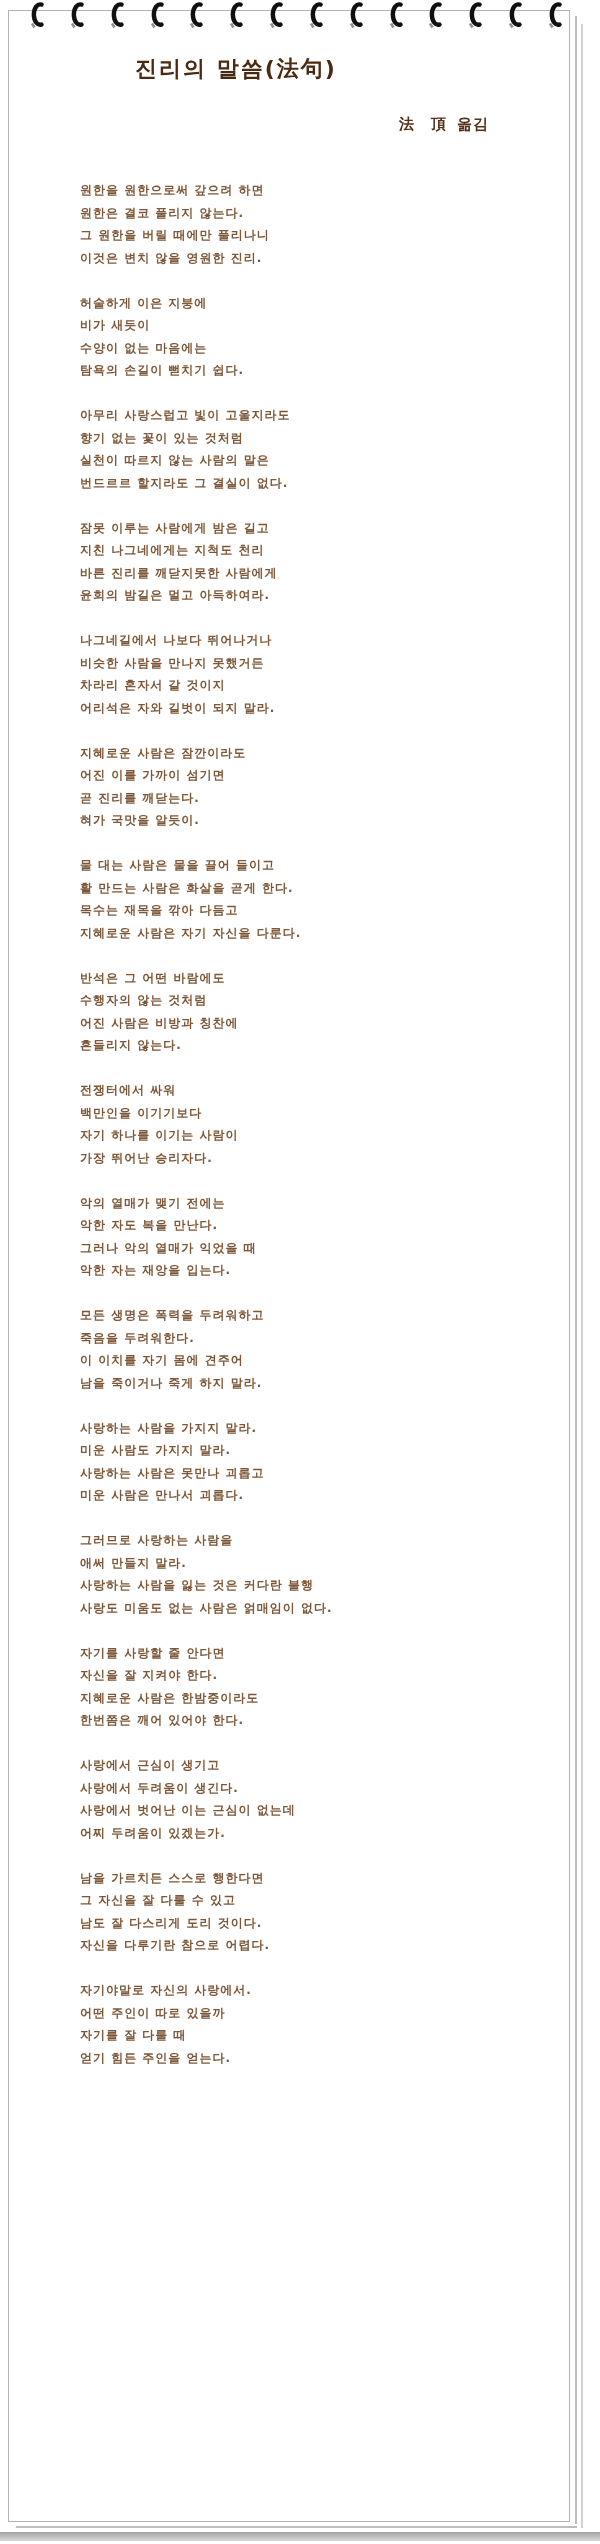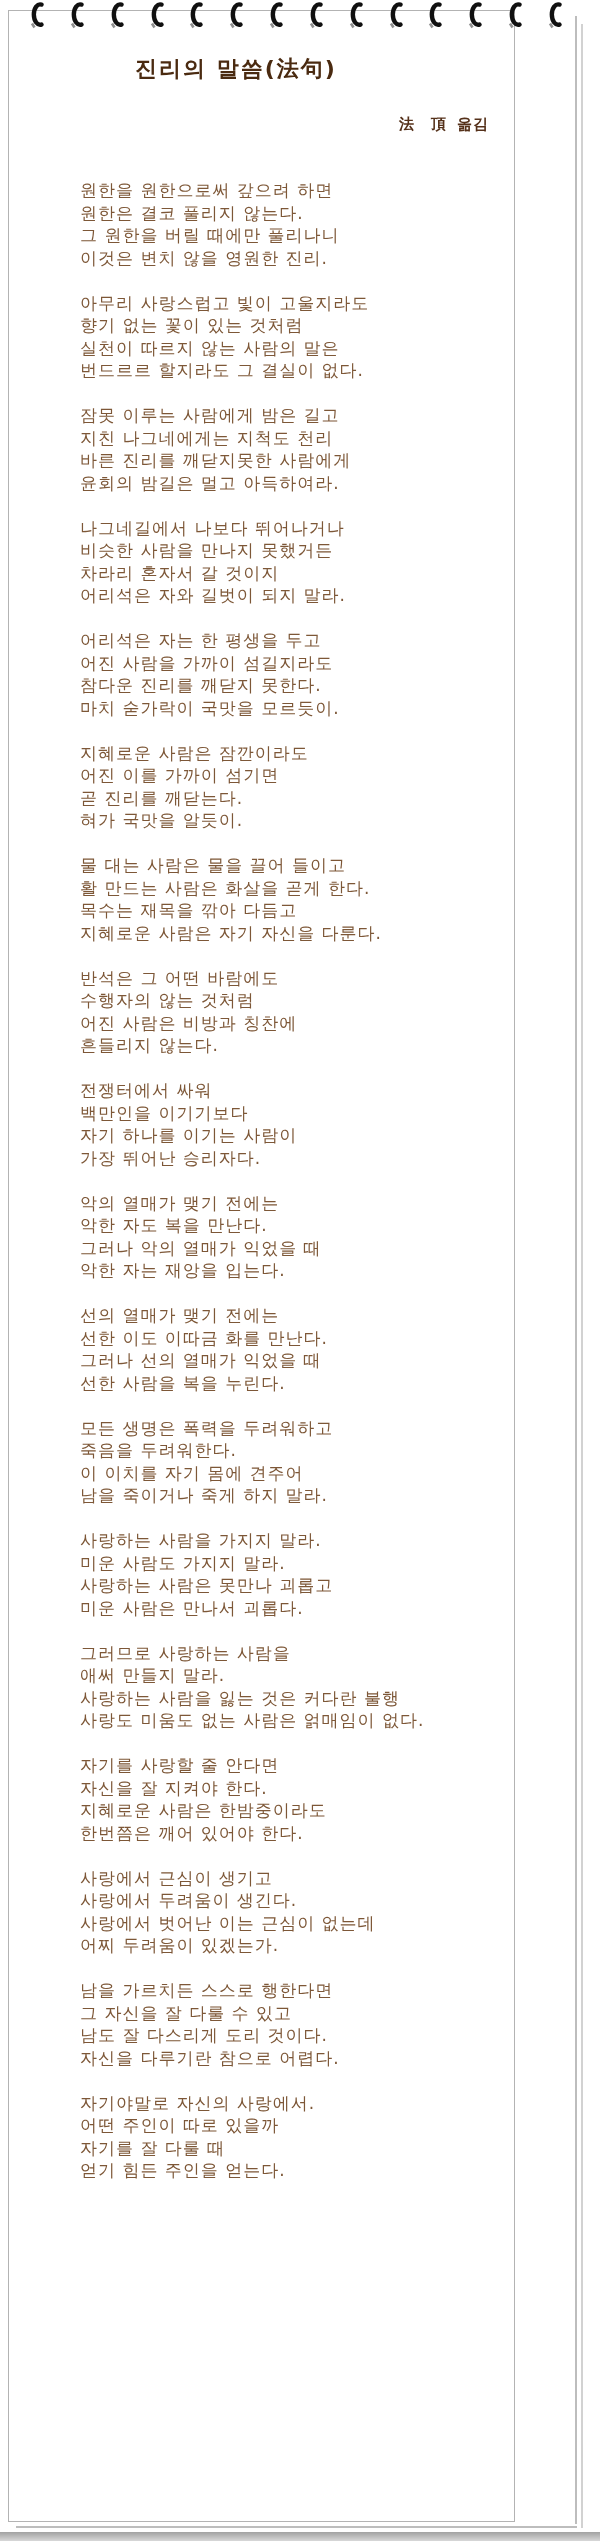--- a/index.html
+++ b/index.html
@@ -10,21 +10,21 @@
     font-family: "DejaVu Sans", "Liberation Sans", sans-serif;
     position: relative;
     overflow: hidden;
   }
   .notebook { position: absolute; inset: 0; }
 
   
   .sheet {
     position: absolute;
     left: 8px; top: 10px;
-    width: 507px; height: 2512px;
+    width: 562px; height: 2512px;
     background: #ffffff;
     border: 1px solid var(--border-gray, #b3b3b3);
     box-sizing: border-box;
     z-index: 1;
   }
 
   
   .edge-r1 { position: absolute; left: 575px; top: 16px; width: 2px; height: 2508px; background: #bdbdbd; z-index: 0; }
   .edge-r2 { position: absolute; left: 581px; top: 24px; width: 2px; height: 2504px; background: #d2d2d2; z-index: 0; }
   .edge-b1 { position: absolute; left: 16px; top: 2526px; width: 561px; height: 2px; background: #bdbdbd; z-index: 0; }
@@ -59,51 +59,50 @@
     font-size: 15px;
     font-weight: 700;
     letter-spacing: 1px;
     color: var(--byline-color, #55311a);
     line-height: 19px;
     font-family: Liberation Mono, monospace;
   }
   .poem { margin: 44px 0 0 71px; }
   .stanza {
     margin: 0 0 22.5px 0;
-    font-size: 17px;
+    font-size: 12px;
     line-height: 22.5px;
     letter-spacing: 1px;
     color: var(--body-color, #7d5737);
-    font-weight: 400;
+    font-weight: 700;
   }
 </style>
 </head>
 <body>
 
 <div class="notebook">
   <div class="edge-r1"></div>
   <div class="edge-r2"></div>
   <div class="edge-b1"></div>
   <div class="backing-band"></div>
 
   <div class="sheet">
     <h1 class="title">진리의 말씀(法句)</h1>
     <div class="byline">法　頂 옮김</div>
     <div class="poem">
         <p class="stanza"><span>원한을 원한으로써 갚으려 하면</span><br><span>원한은 결코 풀리지 않는다.</span><br><span>그 원한을 버릴 때에만 풀리나니</span><br><span>이것은 변치 않을 영원한 진리.</span></p>
+        <p class="stanza"><span>허술하게 이은 지붕에</span><br><span>비가 새듯이</span><br><span>수양이 없는 마음에는</span><br><span>탐욕의 손길이 뻗치기 쉽다.</span></p>
         <p class="stanza"><span>아무리 사랑스럽고 빛이 고울지라도</span><br><span>향기 없는 꽃이 있는 것처럼</span><br><span>실천이 따르지 않는 사람의 말은</span><br><span>번드르르 할지라도 그 결실이 없다.</span></p>
         <p class="stanza"><span>잠못 이루는 사람에게 밤은 길고</span><br><span>지친 나그네에게는 지척도 천리</span><br><span>바른 진리를 깨닫지못한 사람에게</span><br><span>윤회의 밤길은 멀고 아득하여라.</span></p>
         <p class="stanza"><span>나그네길에서 나보다 뛰어나거나</span><br><span>비슷한 사람을 만나지 못했거든</span><br><span>차라리 혼자서 갈 것이지</span><br><span>어리석은 자와 길벗이 되지 말라.</span></p>
-        <p class="stanza"><span>어리석은 자는 한 평생을 두고</span><br><span>어진 사람을 가까이 섬길지라도</span><br><span>참다운 진리를 깨닫지 못한다.</span><br><span>마치 숟가락이 국맛을 모르듯이.</span></p>
         <p class="stanza"><span>지혜로운 사람은 잠깐이라도</span><br><span>어진 이를 가까이 섬기면</span><br><span>곧 진리를 깨닫는다.</span><br><span>혀가 국맛을 알듯이.</span></p>
         <p class="stanza"><span>물 대는 사람은 물을 끌어 들이고</span><br><span>활 만드는 사람은 화살을 곧게 한다.</span><br><span>목수는 재목을 깎아 다듬고</span><br><span>지혜로운 사람은 자기 자신을 다룬다.</span></p>
         <p class="stanza"><span>반석은 그 어떤 바람에도</span><br><span>수행자의 않는 것처럼</span><br><span>어진 사람은 비방과 칭찬에</span><br><span>흔들리지 않는다.</span></p>
         <p class="stanza"><span>전쟁터에서 싸워</span><br><span>백만인을 이기기보다</span><br><span>자기 하나를 이기는 사람이</span><br><span>가장 뛰어난 승리자다.</span></p>
         <p class="stanza"><span>악의 열매가 맺기 전에는</span><br><span>악한 자도 복을 만난다.</span><br><span>그러나 악의 열매가 익었을 때</span><br><span>악한 자는 재앙을 입는다.</span></p>
-        <p class="stanza"><span>선의 열매가 맺기 전에는</span><br><span>선한 이도 이따금 화를 만난다.</span><br><span>그러나 선의 열매가 익었을 때</span><br><span>선한 사람을 복을 누린다.</span></p>
         <p class="stanza"><span>모든 생명은 폭력을 두려워하고</span><br><span>죽음을 두려워한다.</span><br><span>이 이치를 자기 몸에 견주어</span><br><span>남을 죽이거나 죽게 하지 말라.</span></p>
         <p class="stanza"><span>사랑하는 사람을 가지지 말라.</span><br><span>미운 사람도 가지지 말라.</span><br><span>사랑하는 사람은 못만나 괴롭고</span><br><span>미운 사람은 만나서 괴롭다.</span></p>
         <p class="stanza"><span>그러므로 사랑하는 사람을</span><br><span>애써 만들지 말라.</span><br><span>사랑하는 사람을 잃는 것은 커다란 불행</span><br><span>사랑도 미움도 없는 사람은 얽매임이 없다.</span></p>
         <p class="stanza"><span>자기를 사랑할 줄 안다면</span><br><span>자신을 잘 지켜야 한다.</span><br><span>지혜로운 사람은 한밤중이라도</span><br><span>한번쯤은 깨어 있어야 한다.</span></p>
         <p class="stanza"><span>사랑에서 근심이 생기고</span><br><span>사랑에서 두려움이 생긴다.</span><br><span>사랑에서 벗어난 이는 근심이 없는데</span><br><span>어찌 두려움이 있겠는가.</span></p>
         <p class="stanza"><span>남을 가르치든 스스로 행한다면</span><br><span>그 자신을 잘 다룰 수 있고</span><br><span>남도 잘 다스리게 도리 것이다.</span><br><span>자신을 다루기란 참으로 어렵다.</span></p>
         <p class="stanza"><span>자기야말로 자신의 사랑에서.</span><br><span>어떤 주인이 따로 있을까</span><br><span>자기를 잘 다룰 때</span><br><span>얻기 힘든 주인을 얻는다.</span></p>
       </div>
   </div>
 

